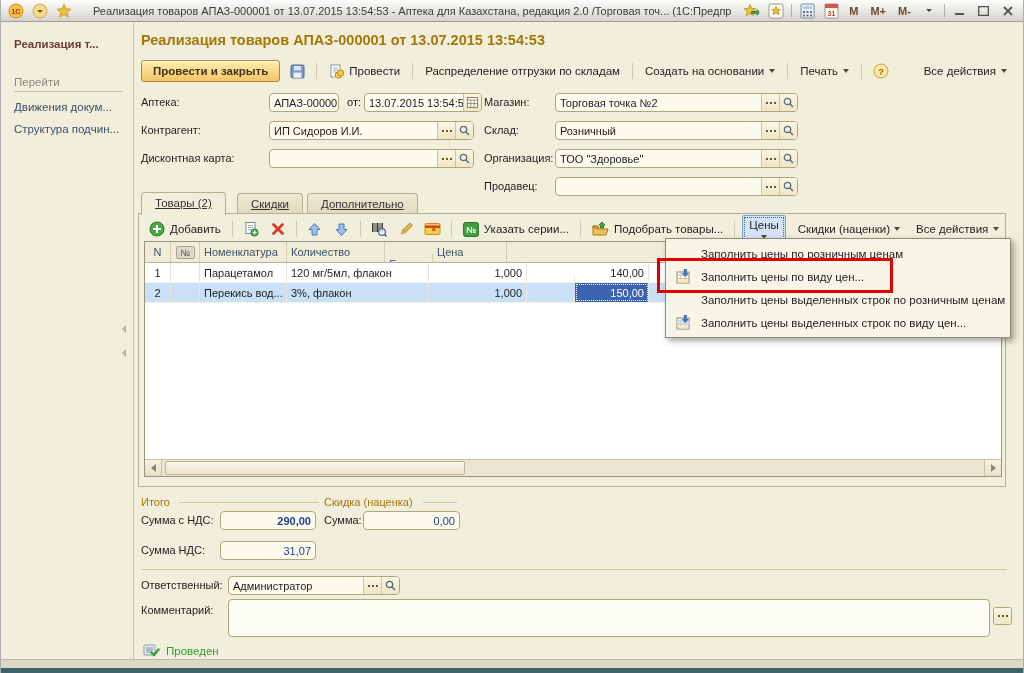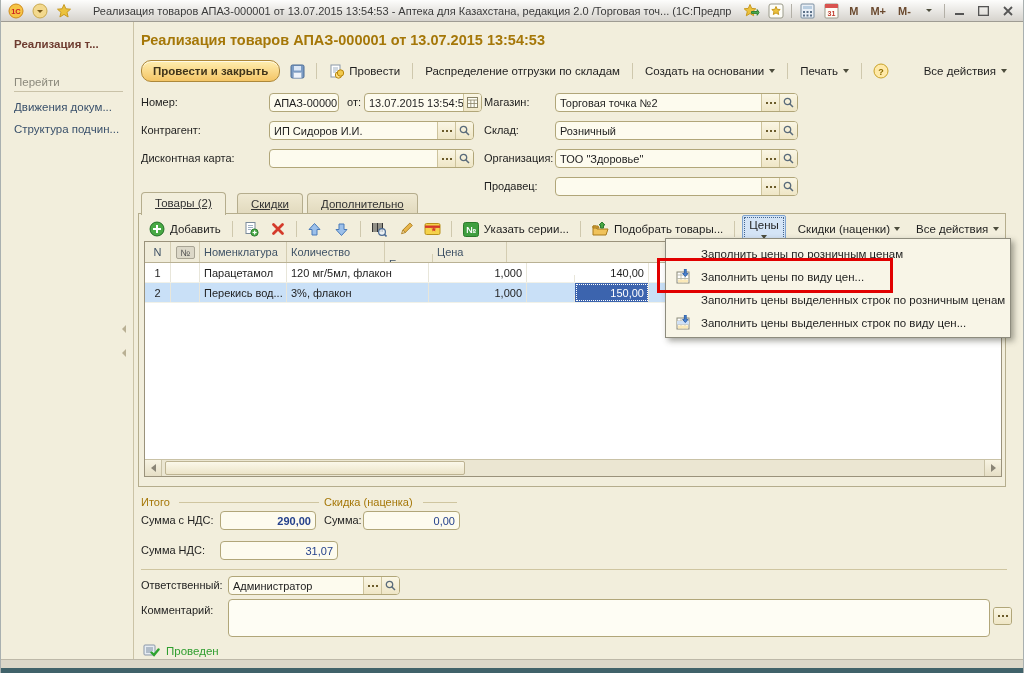--- a/index.html
+++ b/index.html
@@ -29,21 +29,21 @@
   .sb-link{color:#39506b;margin-bottom:10px;cursor:pointer;white-space:nowrap;}
   .splitter{position:absolute;left:121px;top:325px;display:flex;flex-direction:column;gap:16px;}
   .splitter i{width:0;height:0;border-top:4px solid transparent;border-bottom:4px solid transparent;border-right:4px solid #b9b094;}
   
   .main{position:absolute;left:134px;top:22px;right:0;bottom:14px;}
   .doc-title{position:absolute;left:6px;top:10px;font-size:14.5px;font-weight:bold;color:#a57708;white-space:nowrap;}
   .cmdbar{position:absolute;left:6px;top:36px;right:12px;height:26px;display:flex;align-items:center;gap:6px;}
   .vsep{width:1px;height:16px;background:#cfc8ad;margin:0 2px;flex:none;}
   .txtbtn{display:flex;align-items:center;gap:5px;padding:3px 4px;cursor:pointer;white-space:nowrap;}
   .primary{height:22px;padding:0 11px;display:flex;align-items:center;cursor:pointer;
-    background:linear-gradient(#ffeeb0,#f4c566);border:1px solid #ad883a;border-radius:10px;
+    background:linear-gradient(#ffeeb0,#f4c566);border:1px solid #ad883a;border-radius:3px;
     font-weight:bold;color:#40341a;box-shadow:inset 0 1px 0 rgba(255,255,255,.7);}
   .pushright{margin-left:auto;}
   
   .flabel{position:absolute;font-size:11px;color:#1e1e1e;white-space:nowrap;}
   .glabel{position:absolute;font-size:11px;color:#a57708;white-space:nowrap;}
   .fld{position:absolute;display:flex;height:19px;border:1px solid #b1a679;border-radius:4px;
     background:#fdfbee;overflow:hidden;}
   .fld .txt{flex:1;padding:3px 4px 0;font-size:11px;white-space:nowrap;overflow:hidden;}
   .fld .txt.r{text-align:right;}
   .fld .txt.navy{color:#24418c;}
@@ -237,21 +237,21 @@
             <circle cx="8" cy="8" r="7" fill="#ffe9a8" stroke="#c9a227"></circle>
             <text x="8" y="11.5" text-anchor="middle" font-size="9" font-weight="bold" fill="#8a6a00">?</text>
           </svg>
       </span>
       <div class="txtbtn pushright">
           <span>Все действия</span>
           <span class="caret"></span>
         </div>
     </div>
 
-    <div class="flabel" style="left:6px;top:74px">Номер:</div>
+    <div class="flabel" style="left:6px;top:74px">Аптека:</div>
     <div class="fld" style="left:134px;top:71px;width:70px">
         <div class="txt">АПАЗ-000001</div>
       </div>
     <div class="flabel" style="left:212px;top:74px">от:</div>
     <div class="fld" style="left:229px;top:71px;width:118px">
       <div class="txt">13.07.2015 13:54:53</div>
       <div class="fbtn">
         <svg width="11" height="11">
             <rect x="0.5" y="0.5" width="10" height="10" fill="#fdfdf4" stroke="#8a8468"></rect>
             <path d="M0.5 3 H10.5 M3.8 3 V10.5 M7.2 3 V10.5 M0.5 6.5 H10.5" stroke="#8a8468" stroke-width="0.8"></path>
@@ -514,21 +514,21 @@
 
     <div class="flabel" style="left:6px;top:492px">Сумма с НДС:</div>
     <div class="fld" style="left:85px;top:489px;width:96px">
         <div class="txt r navy b">290,00</div>
       </div>
     <div class="flabel" style="left:189px;top:492px">Сумма:</div>
     <div class="fld" style="left:228px;top:489px;width:97px">
         <div class="txt r navy">0,00</div>
       </div>
     <div class="flabel" style="left:6px;top:522px">Сумма НДС:</div>
-    <div class="fld" style="left:85px;top:519px;width:118px">
+    <div class="fld" style="left:85px;top:519px;width:96px">
         <div class="txt r navy">31,07</div>
       </div>
 
     <div class="hline" style="left:6px;top:547px;width:866px"></div>
 
     <div class="flabel" style="left:6px;top:557px">Ответственный:</div>
     <div class="fld" style="left:93px;top:554px;width:172px">
       <div class="txt">Администратор</div>
       <div class="fbtn">
           <span class="dots">

